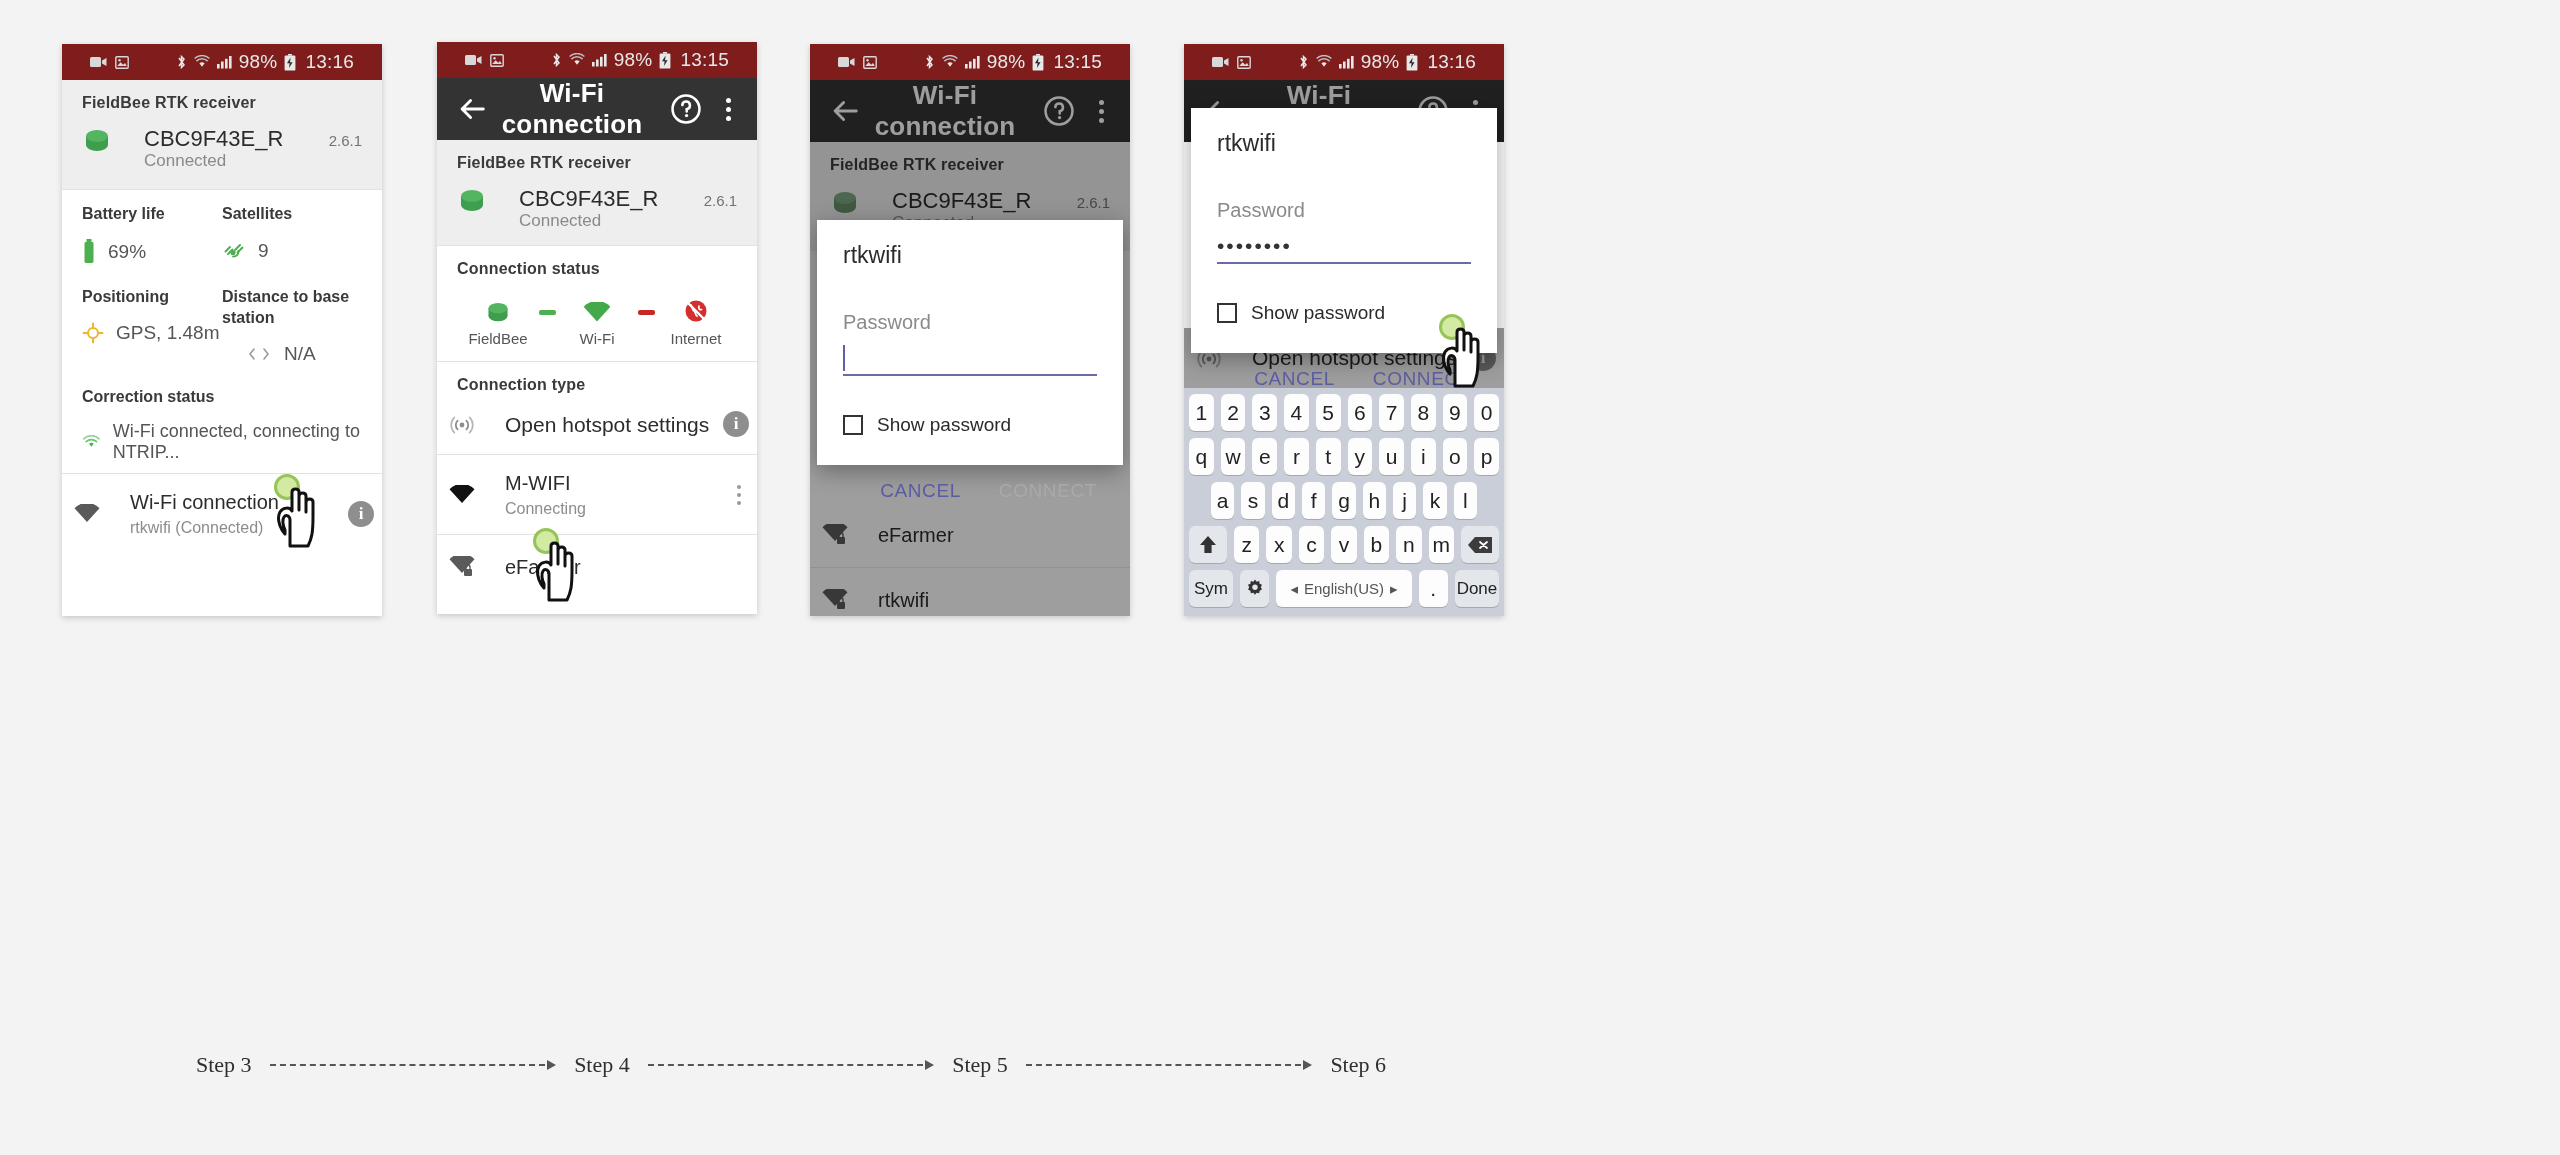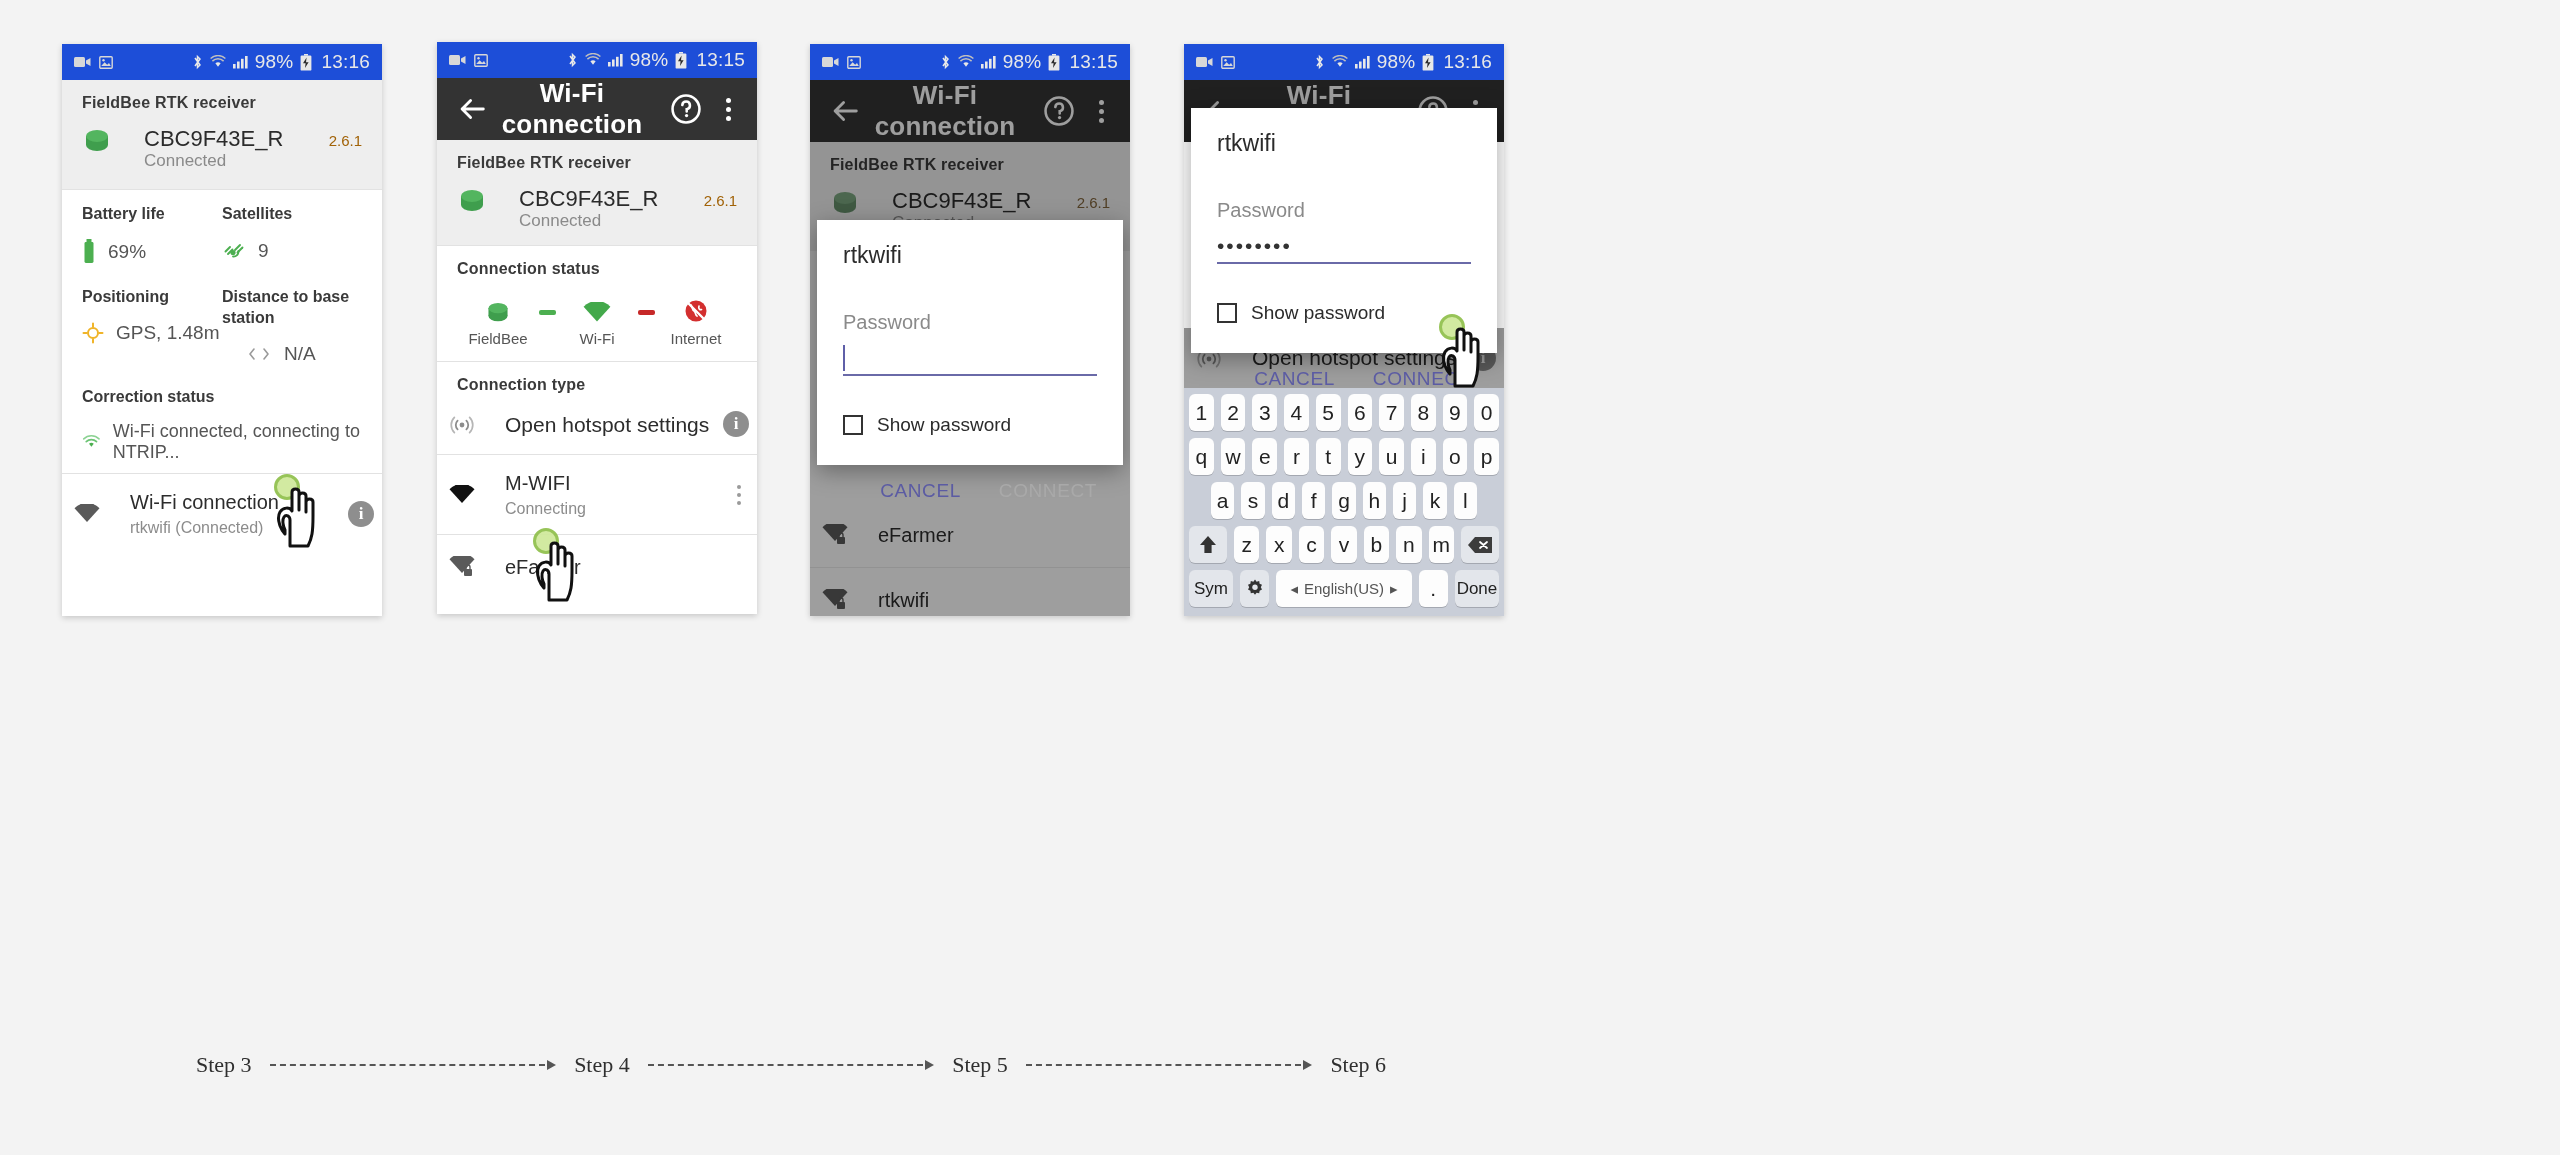--- a/index.html
+++ b/index.html
@@ -12,22 +12,22 @@
   .stage { position: relative; width: 2560px; height: 1155px; background: #f3f3f3; }
 
   
   .phone {
     position: absolute;
     background: #fff;
     overflow: hidden;
     box-shadow: 0 2px 6px rgba(0,0,0,.18);
   }
   .statusbar {
-    height: 36px; background: #1d4ed8; color: #e8e8e8;
-    display: flex; align-items: center; padding: 0 12px;
+    height: 36px; background: #7f1d1d; color: #e8e8e8;
+    display: flex; align-items: center; padding: 0 28px;
     font-size: 19px; letter-spacing: .2px;
   }
   .sb-left { display: flex; align-items: center; gap: 8px; }
   .sb-right { margin-left: auto; display: flex; align-items: center; gap: 7px; }
   .sb-pct { font-size: 19px; }
   .sb-time { font-size: 19px; margin-left: 2px; }
 
   .appbar {
     height: 62px; background: #333333; color: #fff;
     display: flex; align-items: center; padding: 0 18px;
@@ -45,21 +45,21 @@
   
   .sect-grey { background: #eeeeee; padding: 14px 20px 18px 20px; }
   .sect-label {
     font-size: 16px; font-weight: bold; color: #3a3a3a; letter-spacing: .2px;
   }
   .dev-row { display: flex; align-items: flex-start; margin-top: 14px; }
   .dev-icon { width: 40px; flex: 0 0 40px; padding-top: 2px; }
   .dev-mid { flex: 1 1 auto; padding-left: 22px; }
   .dev-name { font-size: 22px; color: #2b2b2b; line-height: 1.15; }
   .dev-sub { font-size: 17px; color: #8a8a8a; }
-  .dev-ver { font-size: 15px; color: #a16207; padding-top: 6px; }
+  .dev-ver { font-size: 15px; color: #737373; padding-top: 6px; }
 
   .sect-white { background: #fff; padding: 14px 20px 10px 20px; }
   .twocol { display: flex; }
   .col { flex: 1 1 50%; }
   .col-title { font-size: 16px; font-weight: bold; color: #3a3a3a; line-height: 1.3; }
   .col-val { display: flex; align-items: center; gap: 12px; margin-top: 14px;
              font-size: 19px; color: #555; }
 
   .divider { height: 1px; background: #e2e2e2; }
   .divider-soft { height: 1px; background: #ececec; }

